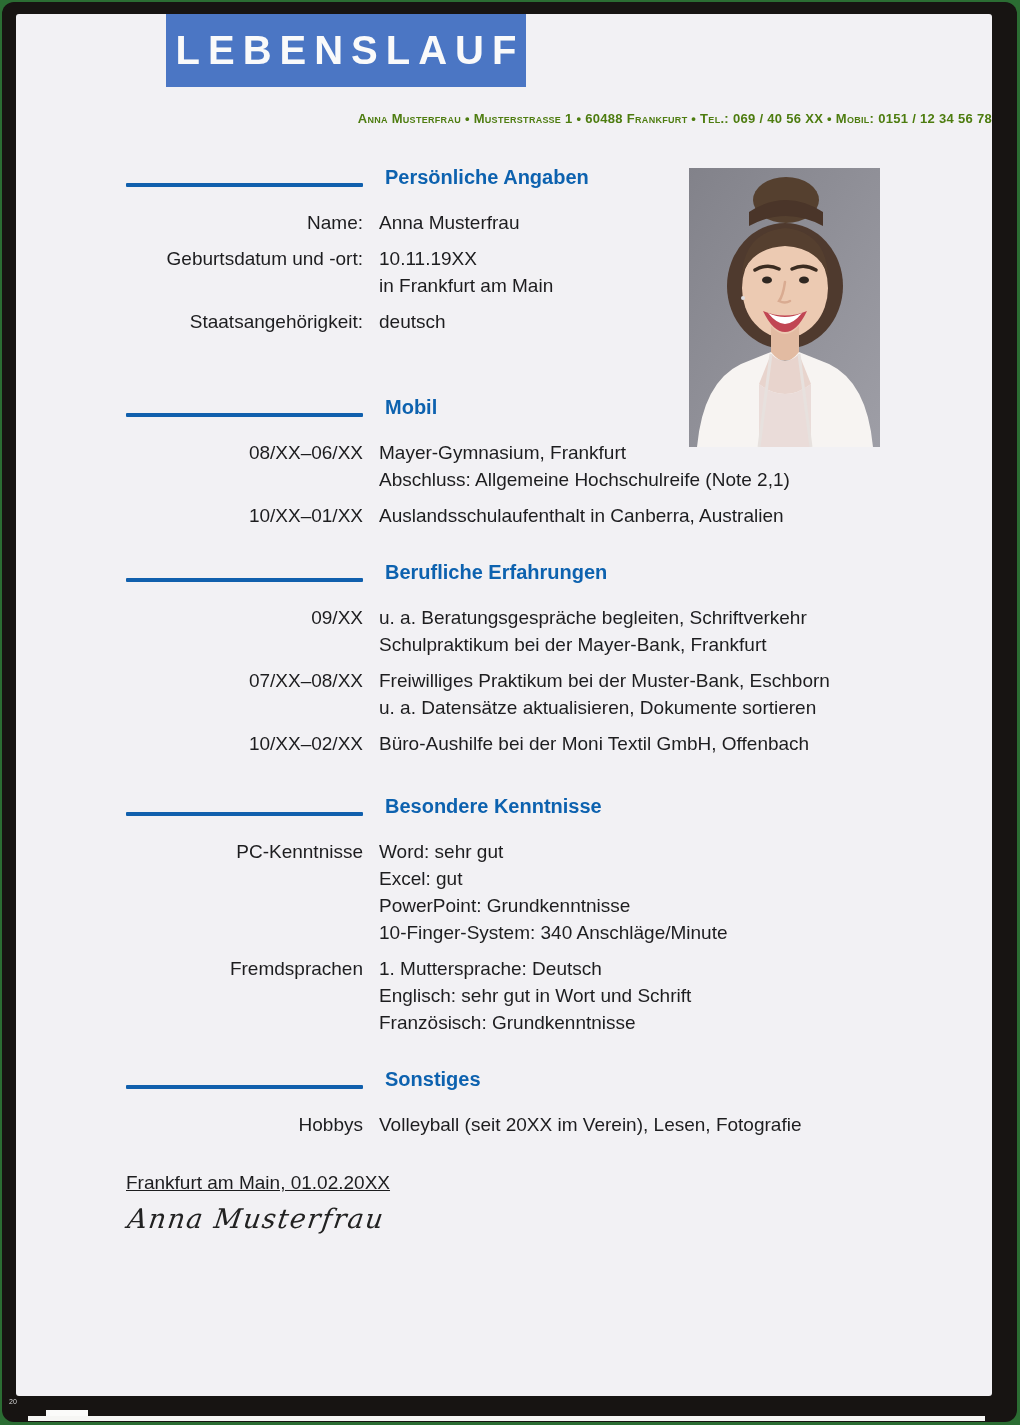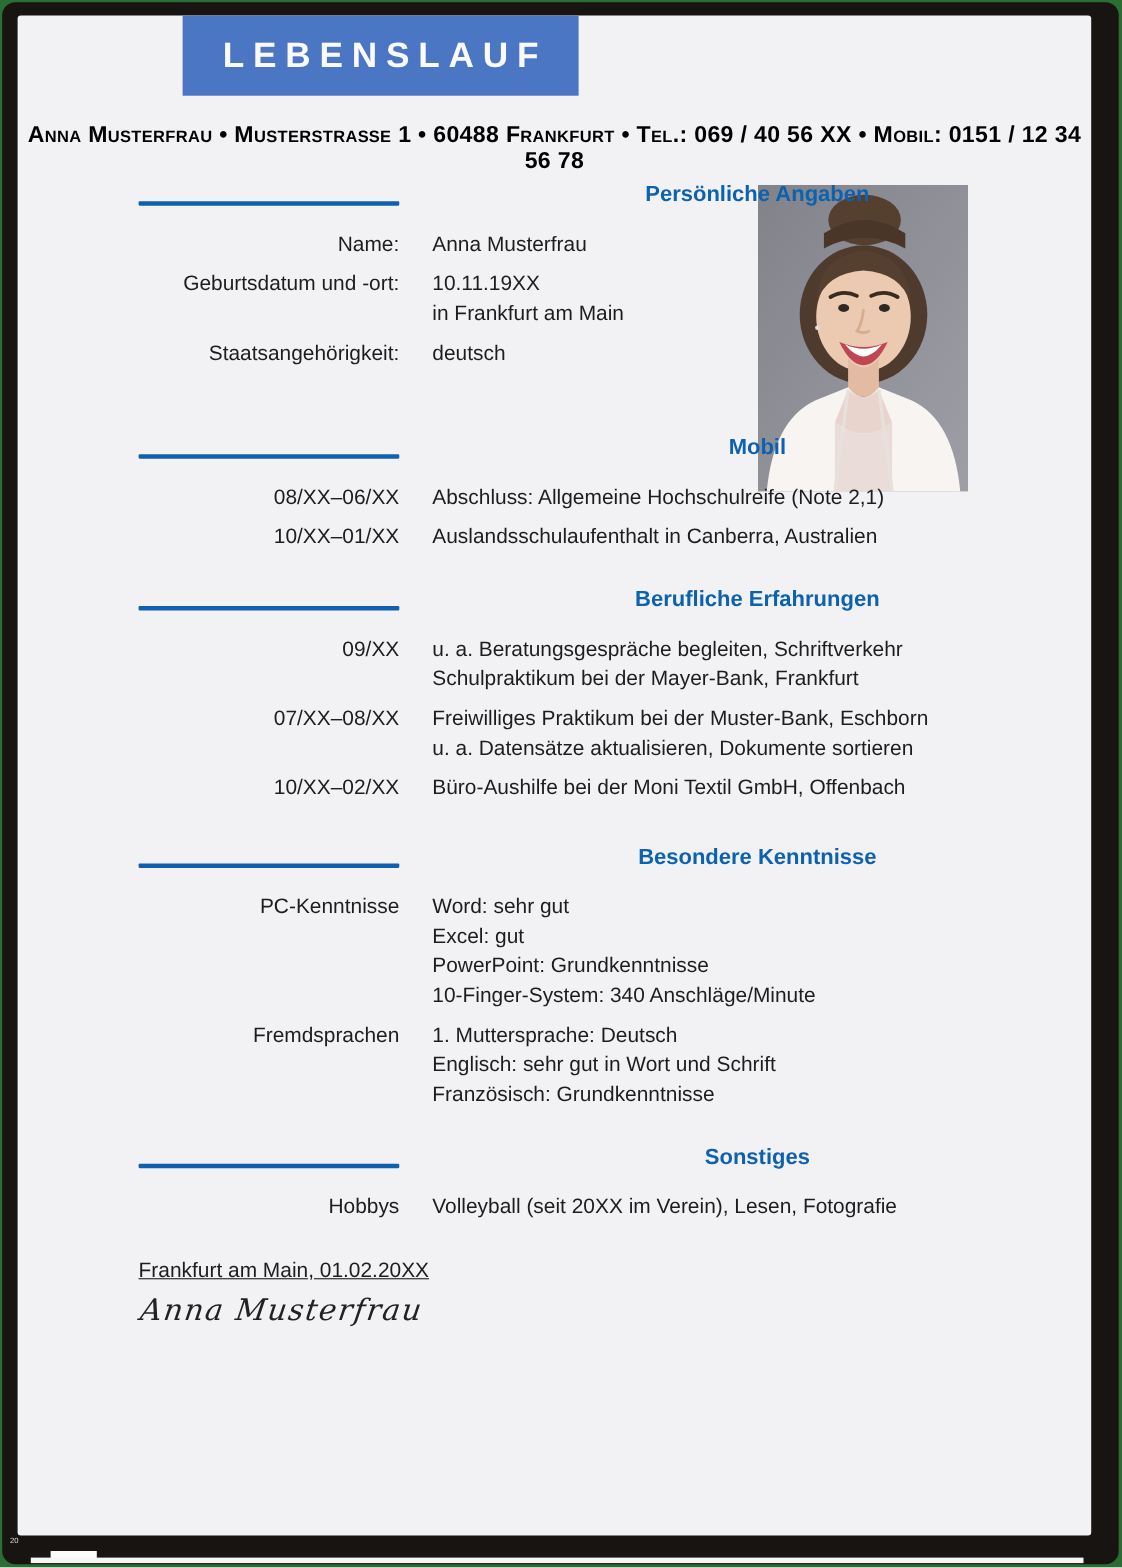--- a/index.html
+++ b/index.html
@@ -36,61 +36,60 @@
     background:var(--page-bg);
     border-radius:3px;
     overflow:hidden;
   }
   
   .banner{
     position:absolute;left:150px;top:0;
     width:360px;height:73px;
     background:var(--banner-blue);
     color:#fafafa;
-    font-size:32px;font-weight:700;
+    font-size:40px;font-weight:700;
     letter-spacing:8px;
     display:flex;align-items:center;justify-content:center;
     padding-left:8px;
   }
   .contact{
     position:absolute;top:97px;left:0;right:0;
-    text-align:center;
+    text-align:right;
     font-variant:small-caps;
-    font-size:21px;font-weight:700;
+    font-size:13px;font-weight:700;
     letter-spacing:.3px;
-    color:#000000;
+    color:#4d7c0f;
   }
   
   .photo{
     position:absolute;left:673px;top:154px;
     width:191px;height:279px;
     overflow:hidden;
   }
   
   .content{
     position:absolute;left:0;top:0;right:0;
     padding:150px 0 0 110px;
     font-size:19px;line-height:27px;
   }
   .sec-head{
     display:grid;grid-template-columns:237px 1fr;column-gap:22px;
     line-height:26px;
-    text-align:center;
   }
   .sec-line{
     height:4px;background:var(--divider-blue);
     align-self:end;margin-bottom:3px;border-radius:1px;
   }
   .sec-title{
     margin:0;font-size:20px;font-weight:700;
     color:var(--heading-blue);line-height:26px;
   }
   .rows{margin-top:19px;}
   .row{
-    display:grid;grid-template-columns:237px 1fr;column-gap:30px;
+    display:grid;grid-template-columns:237px 1fr;column-gap:16px;
     margin-bottom:9px;
   }
   .label{text-align:right;}
   #sections > .section:nth-child(2){padding-top:50px;}
   #sections > .section:nth-child(3){padding-top:21px;}
   #sections > .section:nth-child(4){padding-top:27px;}
   #sections > .section:nth-child(5){padding-top:21px;}
   
   .footer{margin-top:31px;}
   .place-date{line-height:27px;text-decoration:underline;}
@@ -195,20 +194,21 @@
 
   <section class="section">
     <div class="sec-head">
       <div class="sec-line"></div>
       <h2 class="sec-title">Mobil</h2>
     </div>
     <div class="rows">
   <div class="row">
     <div class="label">08/XX–06/XX</div>
     <div class="lines">
+                    <div class="line">Mayer-Gymnasium, Frankfurt</div>
                     <div class="line">Abschluss: Allgemeine Hochschulreife (Note 2,1)</div>
                   </div>
   </div>
 
   <div class="row">
     <div class="label">10/XX–01/XX</div>
     <div class="lines">
                     <div class="line">Auslandsschulaufenthalt in Canberra, Australien</div>
                   </div>
   </div>

